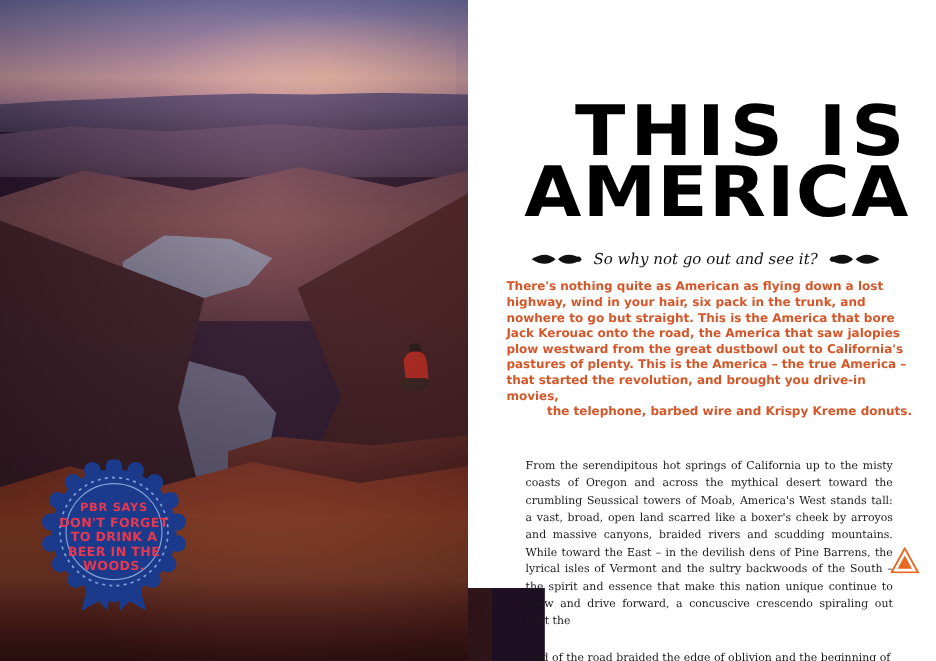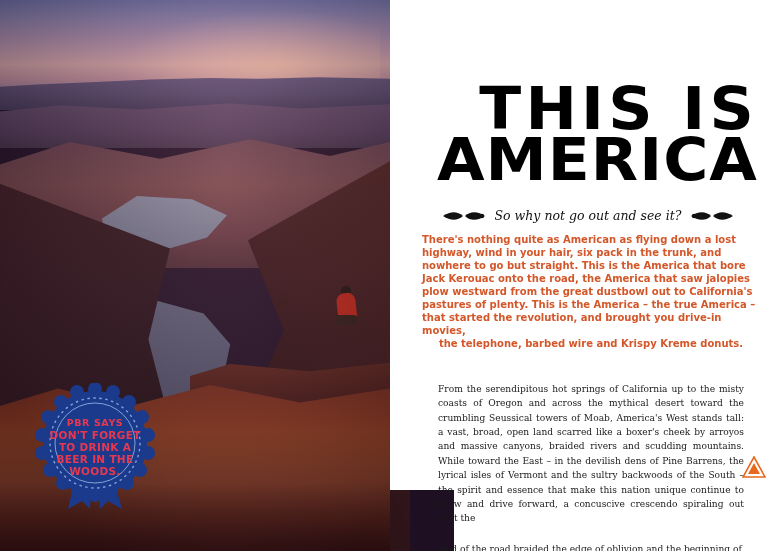--- a/index.html
+++ b/index.html
@@ -206,21 +206,21 @@
     left: 32px;
     top: 233px;
     width: 338px;
     font-family: "DejaVu Sans", sans-serif;
     font-weight: bold;
     font-size: 10px;
     line-height: 1.30;
     color: #d4572a;
     text-align: left;
   }
-  .standfirst .lastline { display: block; text-align: center; }
+  .standfirst .lastline { display: block; text-align: right; }
 
   .body-copy {
     position: absolute;
     left: 32px;
     top: 366px;
     width: 338px;
     font-family: "DejaVu Serif", serif;
     font-size: 9.1px;
     line-height: 1.58;
     color: #1a1a1a;

